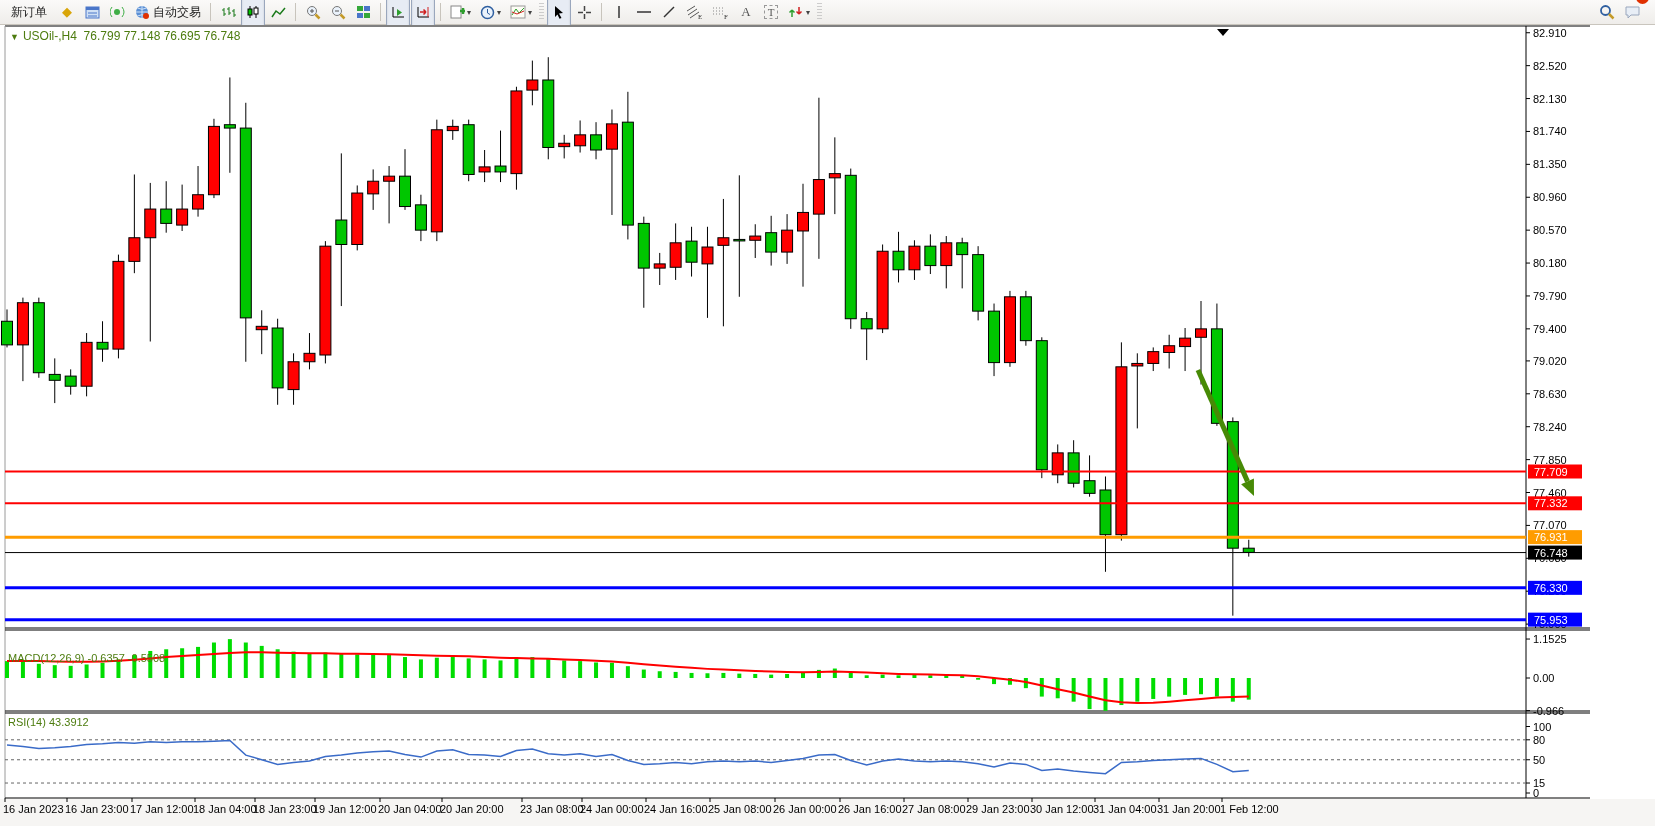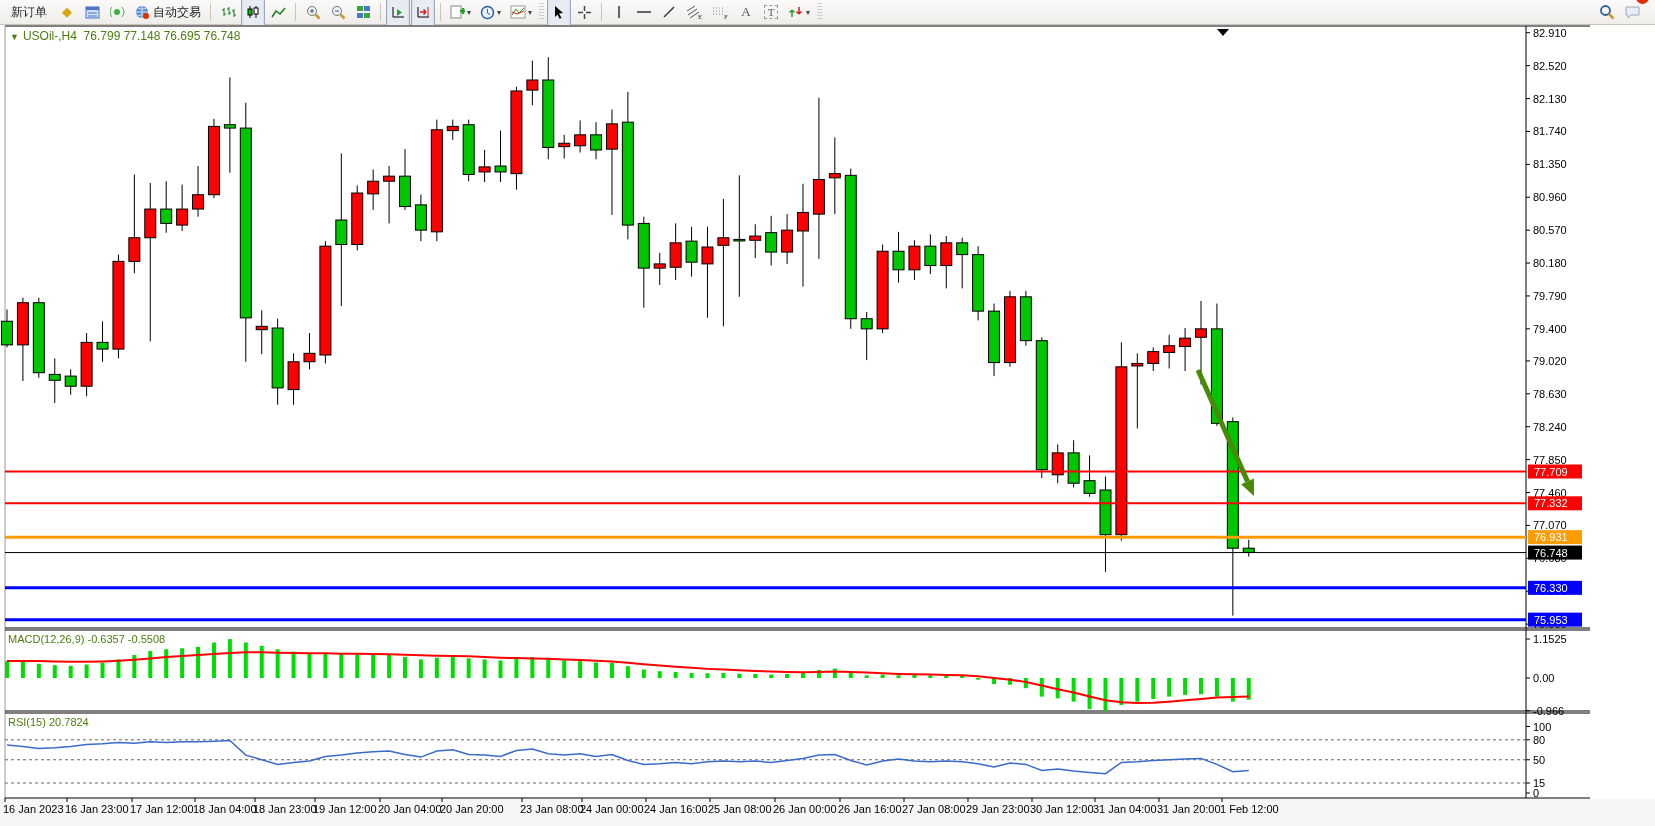--- a/index.html
+++ b/index.html
@@ -598,25 +598,25 @@
           <line x1="1198" y1="345" x2="1247.5017845431448" y2="456.3790152220759" stroke="#478a06" stroke-width="5"></line>
           <polygon points="1254,471 1241.105103702803,459.22198448445005 1253.8984653834866,453.53604595970177" fill="#478a06"></polygon>
         </g>
         <polygon points="1217,4 1229,4 1223,11" fill="#000"></polygon>
       </svg>
 
     <div class="overlay chart-title">
       <span class="tri">▼</span><span>USOil-,H4</span>&nbsp;&nbsp;<span>76.799 77.148 76.695 76.748</span>
     </div>
 
-    <div class="overlay ind-label" style="left:8px;top:608px;">
+    <div class="overlay ind-label" style="left:8px;top:627px;">
       <span>MACD(12,26,9)</span>&nbsp;<span>-0.6357</span>&nbsp;<span>-0.5508</span>
     </div>
     <div class="overlay ind-label" style="left:8px;top:691px;">
-      <span>RSI(15)</span>&nbsp;<span>20.7824</span>
+      <span>RSI(14)</span>&nbsp;<span>43.3912</span>
     </div>
 
     <div class="pane-sep" style="top:600px;"></div>
     <div class="pane-sep" style="top:684px;"></div>
     <div style="position:absolute;left:1526px;top:0;width:70px;height:773px;"></div>
     <div style="position:absolute;left:0;top:774px;width:1526px;height:26px;"></div>
   </div>
 </div>
 
 </body></html>

